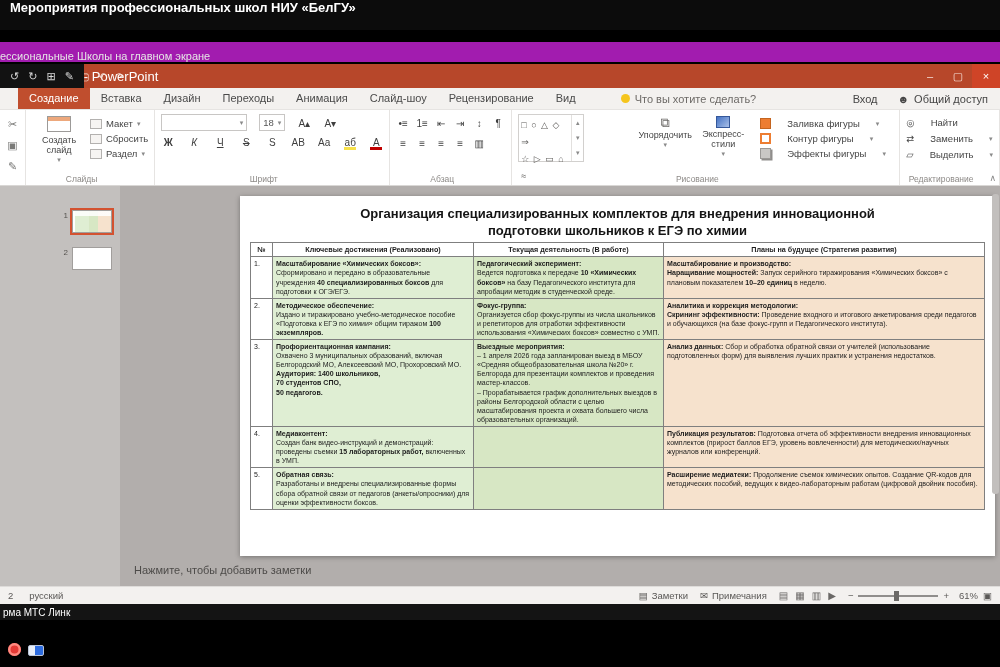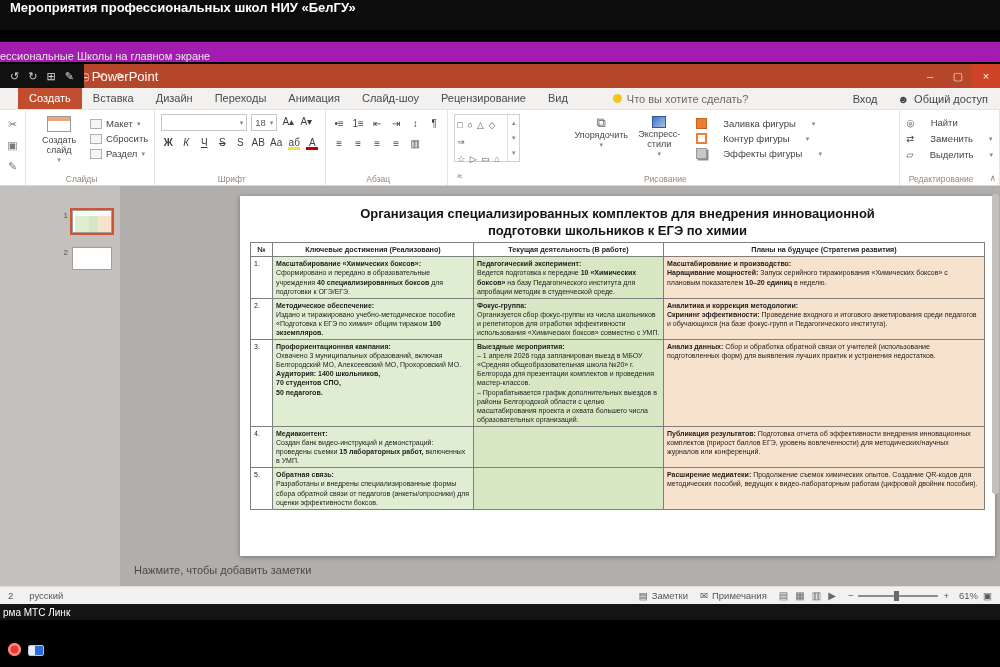--- a/index.html
+++ b/index.html
@@ -40,21 +40,21 @@
   .group{position:relative;border-right:1px solid #e6e4e2;padding:4px 6px 14px;display:flex;align-items:flex-start}
   .glabel{position:absolute;bottom:1px;left:0;right:17px;text-align:center;font-size:8.5px;color:#8d8a87}
   .caret{font-size:7px;color:#8a8a8a}
   .clip{width:26px;flex-direction:column;align-items:center;gap:8px;font-size:11px;color:#7a7a78;padding-top:8px}
   .bigbtn{width:54px;display:flex;flex-direction:column;align-items:center;text-align:center;font-size:9px;gap:1px}
   .slide-ico{width:24px;height:16px;border:1px solid #9c9a98;background:linear-gradient(#eda87c 0 4px,#fff 4px);margin:2px 0}
   .mini-col{display:flex;flex-direction:column;gap:4px;padding-top:4px;margin-left:4px}
   .mini{display:flex;align-items:center;gap:4px;font-size:9.5px;white-space:nowrap}
   .mini .ic{width:12px;height:10px;border:1px solid #b3b1af;background:#f6f4f2;display:inline-block}
   .fg{display:flex;flex-direction:column;gap:4px}
-  .fg-row{display:flex;align-items:flex-start;gap:4px}
+  .fg-row{display:flex;align-items:flex-end;gap:12px}
   .combo{height:17px;border:1px solid #c8c6c4;background:#fff;display:flex;align-items:center;
     justify-content:space-between;padding:0 3px;font-size:9.5px;color:#555}
   .font-name{width:86px}.font-size{width:26px}
   .fmt{min-width:14px;height:15px;display:flex;align-items:center;justify-content:center;font-size:10px;color:#3f3f3f;position:relative}
   .fmt.bold{font-weight:700}.fmt.italic{font-style:italic}.fmt.under{text-decoration:underline}.fmt.strike{text-decoration:line-through}
   .clr-y::after,.clr-r::after{content:"";position:absolute;left:1px;right:1px;bottom:0;height:3px}
   .clr-y::after{background:#f7e14a}.clr-r::after{background:#c00000}
   .shapes-box{width:66px;height:48px;border:1px solid #d2d0ce;display:flex}
   .shape-rows{flex:1;font-size:9px;color:#5a5856;padding:2px 2px;line-height:1.9;letter-spacing:1px}
   .shape-scroll{width:12px;border-left:1px solid #e2e0de;display:flex;flex-direction:column;align-items:center;
@@ -149,21 +149,21 @@
       <span class="pp-title">Круглый стол - PowerPoint</span>
       <div class="winctl">
         <span>–</span>
         <span>▢</span>
         <span class="close">×</span>
       </div>
     </div>
 
     <div class="tabrow">
       <div id="tabs" class="tabs">
-          <div class="tab active">Создать</div>
+          <div class="tab active">Создание</div>
           <div class="tab">Вставка</div>
           <div class="tab">Дизайн</div>
           <div class="tab">Переходы</div>
           <div class="tab">Анимация</div>
           <div class="tab">Слайд-шоу</div>
           <div class="tab">Рецензирование</div>
           <div class="tab">Вид</div>
         </div>
       <div class="tellme">
         <span class="bulb"></span>

